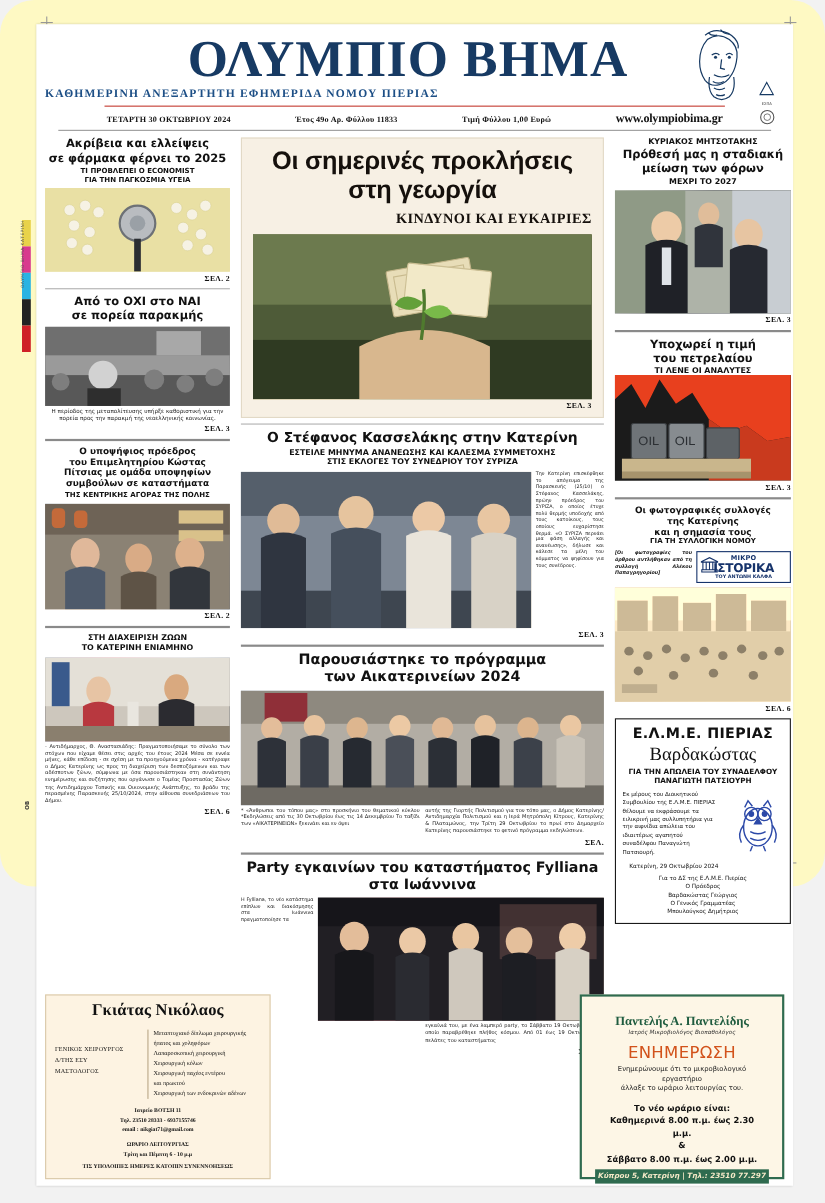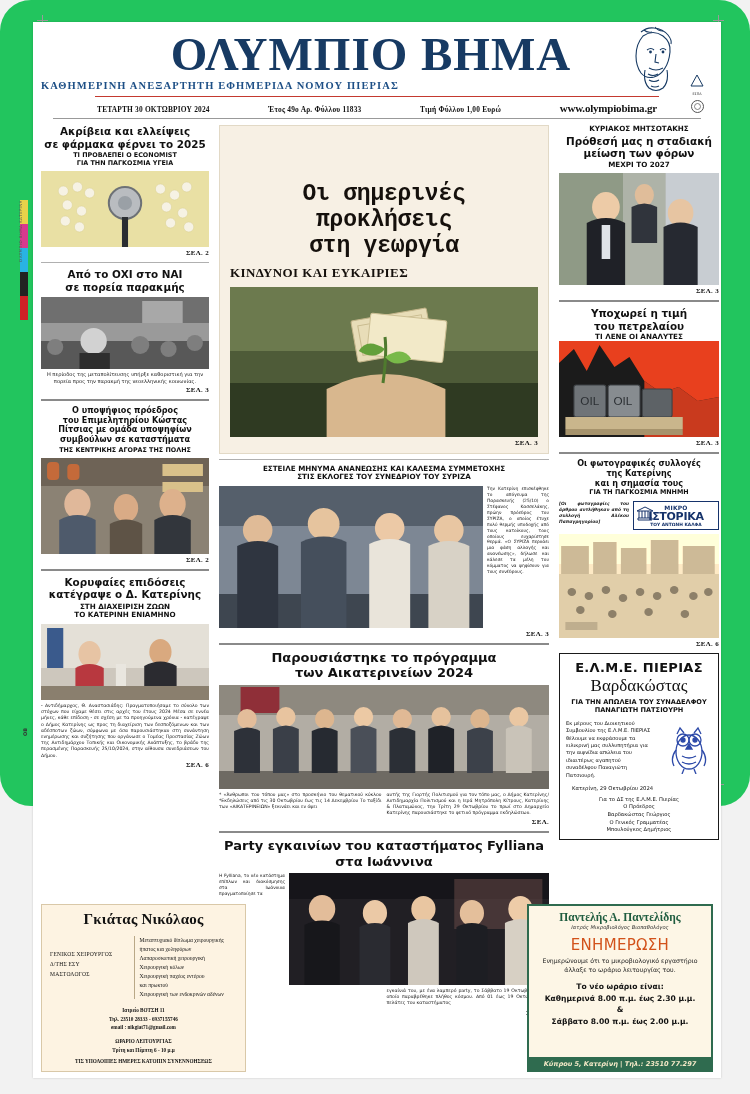--- a/index.html
+++ b/index.html
@@ -5,21 +5,21 @@
   * { box-sizing: border-box; margin: 0; padding: 0; }
   html, body {
     width: 750px; height: 1094px;
     background: #f2f2f2;
     font-family: "DejaVu Sans", sans-serif;
     overflow: hidden;
   }
   .page {
     position: relative;
     width: 750px; height: 806px;
-    background: #22c55e;
+    background: #fef9c3;
     border-radius: 31px;
   }
   
   .regmark { position: absolute; width: 11px; height: 11px; }
   .regmark::before, .regmark::after {
     content: ""; position: absolute; background: #9a9a9a;
   }
   .regmark::before { left: 5px; top: 0; width: 1px; height: 11px; }
   .regmark::after { top: 5px; left: 0; height: 1px; width: 11px; }
   .rm-tl { left: 37px; top: 15px; }
@@ -137,27 +137,27 @@
   }
   .cap-l { text-align: left; }
 
   
   .lead {
     background: #f7f0e4;
     padding: 8px 10px 6px 10px;
     border: 1px solid #e2d9c6;
   }
   .lead h1 {
-    font-family: Liberation Mono, monospace;
+    font-family: Liberation Sans, sans-serif;
     font-weight: bold; font-size: 23px; text-align: center;
-    color: #15100c; line-height: 1.12; letter-spacing: -.2px; margin-top: 48px;
+    color: #15100c; line-height: 1.12; letter-spacing: -.2px;
   }
   .lead h2 {
     font-family: "Liberation Serif", serif;
-    font-weight: bold; font-size: 13px; text-align: left;
+    font-weight: bold; font-size: 13px; text-align: right;
     color: #15100c; margin-top: 5px; letter-spacing: .4px;
   }
 
   .twocol { display: flex; gap: 5px; }
   .bodytext { font-size: 4.6px; line-height: 1.35; color: #1a1a1a; text-align: justify; }
 
   
   .mikro {
     border: 1.4px solid #16336b; background: #fff;
     padding: 2px 3px; width: 86px; text-align: center;
@@ -191,21 +191,21 @@
     font-weight: bold; font-size: 15px; color: #111; letter-spacing: .2px;
   }
   .ad-left .cols { display: flex; margin-top: 8px; }
   .ad-left .lft { width: 42%; font-family: "Liberation Serif", serif; font-size: 5.6px; line-height: 1.75; color: #111; letter-spacing: .2px; padding-top: 14px;}
   .ad-left .sep { width: 1px; background: #b9a887; margin: 0 5px; }
   .ad-left .rgt { flex: 1; font-family: "Liberation Serif", serif; font-size: 5.6px; line-height: 1.62; color: #111; }
   .ad-left .ctr { text-align: center; font-family: "Liberation Serif", serif; font-size: 5.2px; line-height: 1.6; color: #111; margin-top: 7px; }
   .ad-left .ctr .b { font-weight: bold; }
 
   .ad-right {
-    border: 2px solid #2f6b4f; background: #fdf6e6; padding: 0;
+    border: 2px solid #2f6b4f; background: #fdf6e6; padding: 12px;
     height: 100%; display: flex; flex-direction: column;
   }
   .ad-right .inner { padding: 5px 6px 4px 6px; flex: 1; }
   .ad-right .nm { text-align: center; font-family: "Liberation Serif", serif; font-weight: bold; font-size: 11.5px; color: #1f5c3f; }
   .ad-right .spec { text-align: center; font-size: 5.2px; font-style: italic; color: #333; margin-top: 1px; }
   .ad-right .big { text-align: center; font-weight: normal; font-size: 15px; color: #d2521b; margin-top: 6px; letter-spacing: .3px; }
   .ad-right .p { text-align: center; font-size: 6.2px; color: #222; line-height: 1.4; margin-top: 3px; }
   .ad-right .hrs { text-align: center; font-size: 7.6px; font-weight: bold; color: #111; line-height: 1.5; margin-top: 7px; }
   .ad-right .foot {
     background: #2f6b4f; color: #f5e9c8; text-align: center;
@@ -379,22 +379,20 @@
               <ellipse cx="130" cy="46" rx="13" ry="15" fill="#ddb18c"></ellipse>
               <path d="M112 62 q18 -10 36 0 l0 34 l-36 0z" fill="#32363c"></path>
             </svg>
           </div>
           <div class="pageref">ΣΕΛ. 2</div>
         </div>
 
         <div class="hr-thick"></div>
 
         <div class="blk">
-          <div class="h-main s11" style="white-space:pre-line">Κορυφαίες επιδόσεις
-κατέγραψε ο Δ. Κατερίνης</div>
           <div class="h-sub s8" style="white-space:pre-line;margin-top:2px">ΣΤΗ ΔΙΑΧΕΙΡΙΣΗ ΖΩΩΝ
 ΤΟ ΚΑΤΕΡΙΝΗ ΕΝΙΑΜΗΝΟ</div>
           <div class="photo ph-meet" style="height:76px;margin-top:4px">
             <svg width="100%" height="100%" viewBox="0 0 166 76" preserveAspectRatio="none">
               <rect width="166" height="76" fill="#cdc7bd"></rect>
               <rect x="0" y="0" width="166" height="44" fill="#e4e0d7"></rect>
               <rect x="6" y="4" width="16" height="40" fill="#3a5a8c"></rect>
               <ellipse cx="48" cy="30" rx="11" ry="13" fill="#e7c4a4"></ellipse>
               <path d="M34 44 q14 -8 28 0 l0 20 l-28 0z" fill="#b8383f"></path>
               <ellipse cx="118" cy="28" rx="11" ry="13" fill="#d9a97f"></ellipse>
@@ -433,20 +431,21 @@
               <path d="M154 62 q-18 -12 -26 2 q16 10 26 -2z" fill="#63a03a"></path>
               <path d="M154 70 q18 -12 26 2 q-16 10 -26 -2z" fill="#79b949"></path>
             </svg>
           </div>
           <div class="pageref">ΣΕΛ. 3</div>
         </div>
 
         <div class="hr"></div>
 
         <div class="blk">
+          <div class="h-main" style="font-size:12.6px">Ο Στέφανος Κασσελάκης στην Κατερίνη</div>
           <div class="h-sub s8" style="white-space:pre-line;margin-top:2px">ΕΣΤΕΙΛΕ ΜΗΝΥΜΑ ΑΝΑΝΕΩΣΗΣ ΚΑΙ ΚΑΛΕΣΜΑ ΣΥΜΜΕΤΟΧΗΣ
 ΣΤΙΣ ΕΚΛΟΓΕΣ ΤΟΥ ΣΥΝΕΔΡΙΟΥ ΤΟΥ ΣΥΡΙΖΑ</div>
           <div style="display:flex;gap:4px;margin-top:4px">
             <div class="photo ph-kas" style="height:142px;flex:1">
               <svg width="100%" height="100%" viewBox="0 0 232 142" preserveAspectRatio="none">
                 <rect width="232" height="142" fill="#7d8794"></rect>
                 <rect x="0" y="0" width="232" height="40" fill="#555f6b"></rect>
                 <rect x="0" y="108" width="232" height="34" fill="#3e4650"></rect>
                 <ellipse cx="34" cy="44" rx="13" ry="15" fill="#e0bb97"></ellipse>
                 <path d="M16 60 q18 -10 36 0 l0 82 l-36 0z" fill="#2f3540"></path>
@@ -593,21 +592,21 @@
           </div>
           <div class="pageref">ΣΕΛ. 3</div>
         </div>
 
         <div class="hr-thick"></div>
 
         <div class="blk">
           <div class="h-main s9" style="white-space:pre-line">Οι φωτογραφικές συλλογές
 της Κατερίνης
 και η σημασία τους</div>
-          <div class="h-sub s7" style="margin-top:1px">ΓΙΑ ΤΗ ΠΑΓΚΟΣΜΙΑ ΜΝΗΜΗ</div>
+          <div class="h-sub s7" style="margin-top:1px">ΓΙΑ ΤΗ ΣΥΛΛΟΓΙΚΗ ΝΟΜΟΥ</div>
           <div style="display:flex;gap:4px;margin-top:4px;align-items:flex-start">
             <div class="bodytext" style="flex:1;font-style:italic;font-size:4.4px;font-weight:bold">[Οι φωτογραφίες του άρθρου αντλήθηκαν από τη συλλογή Αλέκου Παπαγρηγορίου]</div>
             <div class="mikro">
               <svg width="16" height="16" viewBox="0 0 16 16" style="position:absolute;left:3px;top:4px">
                 <path d="M1 14 L15 14 L15 12 L1 12z M2 12 L2 5 M5 12 L5 5 M8 12 L8 5 M11 12 L11 5 M14 12 L14 5 M0 5 L16 5 L8 1z" stroke="#16336b" fill="none" stroke-width="1"></path>
               </svg>
               <div class="l1">ΜΙΚΡΟ</div>
               <div class="l2">ΙΣΤΟΡΙΚΑ</div>
               <div class="l3">ΤΟΥ ΑΝΤΩΝΗ ΚΑΛΦΑ</div>
             </div>

